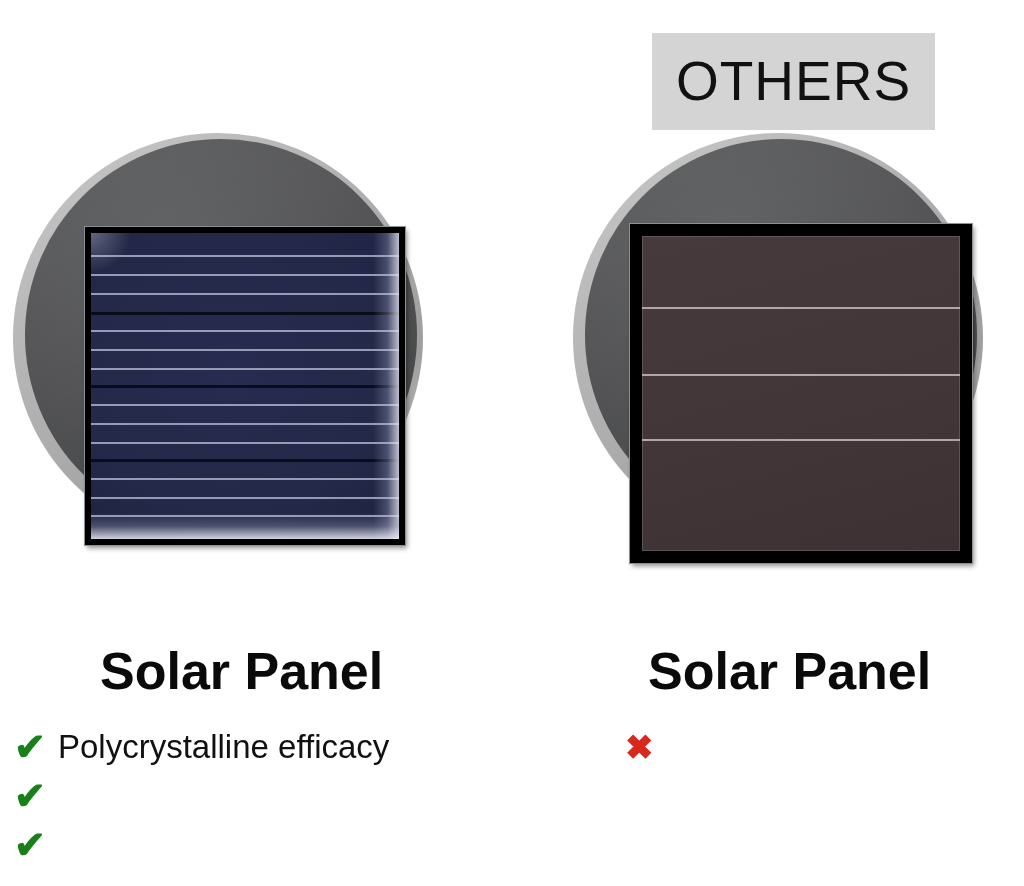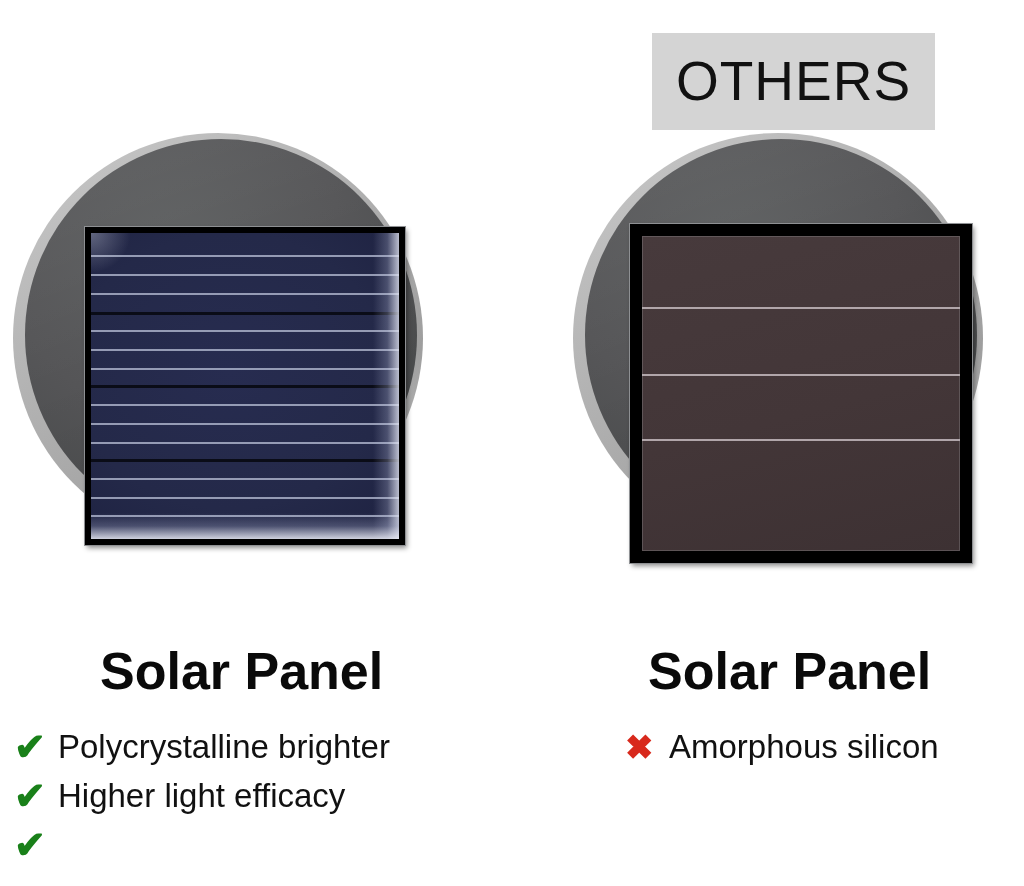--- a/index.html
+++ b/index.html
@@ -247,25 +247,24 @@
         <div class="poly-glow-bottom"></div>
       </div>
     </div>
   </div>
 
   <div class="panel-title left">Solar Panel</div>
 
   <ul class="feature-list left">
     <li class="feature-item">
       <span class="mark mark-check">✔</span>
-      <span class="feature-text">Polycrystalline brighter</span>
+      <span class="feature-text">Polycrystalline efficacy</span>
     </li>
     <li class="feature-item">
       <span class="mark mark-check">✔</span>
-      <span class="feature-text">Higher light efficacy</span>
     </li>
     <li class="feature-item">
       <span class="mark mark-check">✔</span>
     </li>
   </ul>
 
   <div class="badge badge-others">
     <span>OTHERS</span>
   </div>
 
@@ -280,17 +279,16 @@
         <div class="amor-line" style="top:203px"></div>
       </div>
     </div>
   </div>
 
   <div class="panel-title right">Solar Panel</div>
 
   <ul class="feature-list right">
     <li class="feature-item">
       <span class="mark mark-cross">✖</span>
-      <span class="feature-text">Amorphous silicon</span>
     </li>
   </ul>
 
 </div>
 
 </body></html>

